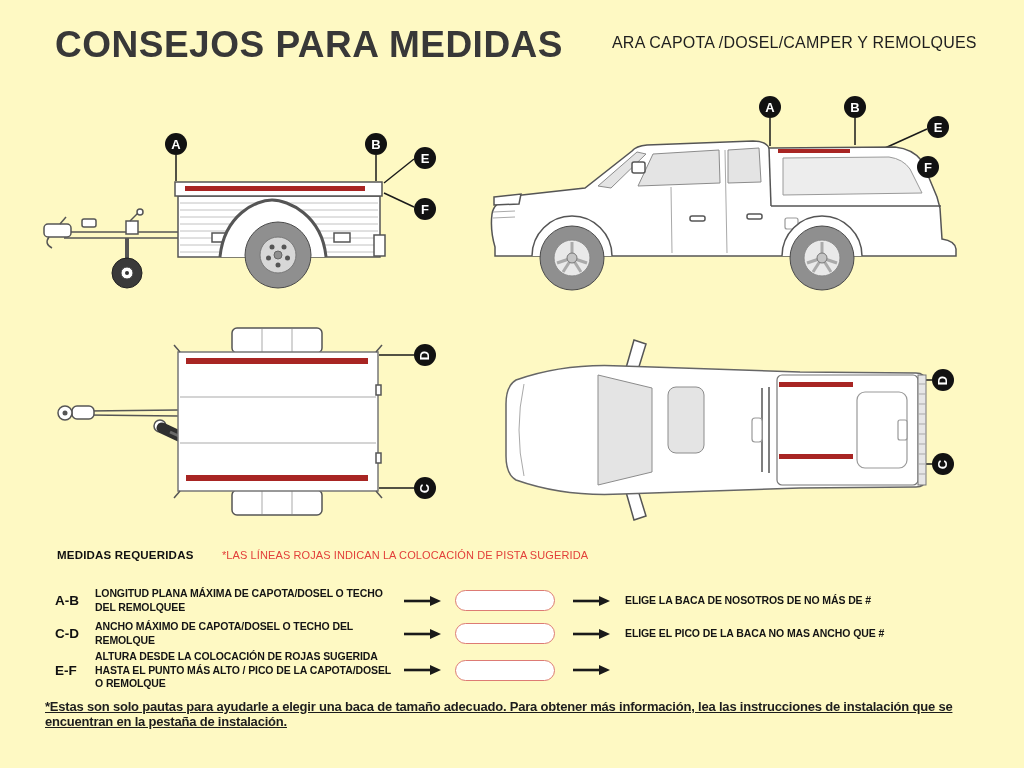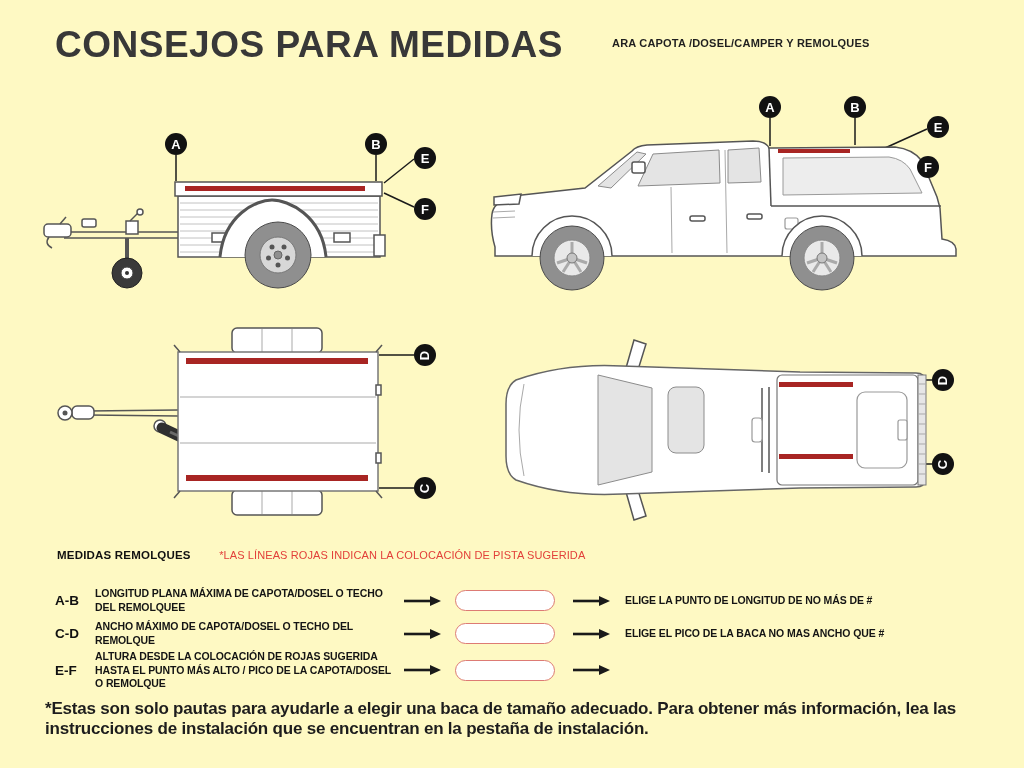--- a/index.html
+++ b/index.html
@@ -9,21 +9,21 @@
     --ink:#2e2e2e;
   }
   *{margin:0;padding:0;box-sizing:border-box;}
   html,body{background:#fff;}
   body{font-family:"Liberation Sans",sans-serif;color:var(--ink);}
   .page{position:relative;width:1024px;height:768px;background:#fef9c3;overflow:hidden;}
 
   
   .title{position:absolute;left:55px;top:24px;font-size:37px;font-weight:800;
          letter-spacing:.5px;color:#383838;white-space:nowrap;}
-  .subtitle{position:absolute;left:612px;top:31px;font-size:11px;font-weight:700;
+  .subtitle{position:absolute;left:612px;top:31px;font-size:16px;font-weight:400;
             color:#1f1f1f;line-height:24px;letter-spacing:.2px;}
 
   
   .panel{position:absolute;}
   .panel svg{position:absolute;left:0;top:0;}
   .badge{position:absolute;width:22px;height:22px;border-radius:50%;background:#121212;
          color:#fff;font-size:13px;font-weight:700;display:flex;align-items:center;
          justify-content:center;line-height:1;}
   .badge .rot{display:inline-block;transform:rotate(-90deg);}
 
@@ -44,22 +44,22 @@
 
   .mrows{position:absolute;left:55px;top:584px;width:950px;}
   .mrow{display:grid;grid-template-columns:36px 296px 56px 104px 58px 1fr;
         column-gap:4px;align-items:center;min-height:33px;}
   .mkey{font-size:13.5px;font-weight:700;color:#111;}
   .mdesc,.mresult{font-size:10.5px;font-weight:700;line-height:1.3;
                   letter-spacing:-.1px;color:#141414;}
   .arrow-cell{display:flex;justify-content:center;}
   .pill{width:100px;height:21px;border:1.5px solid var(--pill-red);border-radius:12px;background:#fff;}
 
-  .footer-note{position:absolute;left:45px;top:699px;width:972px;font-size:17px;
-               font-weight:700;letter-spacing:-.2px;color:#1d1d1d;}
+  .footer-note{position:absolute;left:45px;top:699px;width:972px;font-size:13px;
+               font-weight:700;letter-spacing:-.2px;color:#1d1d1d;text-decoration:underline;}
 </style>
 </head>
 <body>
 
 <div class="page">
 
   <div class="title">CONSEJOS PARA MEDIDAS</div>
   <div class="subtitle">
     <div>ARA CAPOTA /DOSEL/CAMPER Y REMOLQUES</div>
   </div>
@@ -272,42 +272,42 @@
     </svg>
     <div class="badge" style="left:432px;top:39px;">
         <span class="rot">D</span>
       </div>
     <div class="badge" style="left:432px;top:123px;">
         <span class="rot">C</span>
       </div>
   </div>
 
   <div class="measures-head">
-    <span class="sec-label">MEDIDAS REMOLQUES</span>
+    <span class="sec-label">MEDIDAS REQUERIDAS</span>
     <span class="red-note">*LAS LÍNEAS ROJAS INDICAN LA COLOCACIÓN DE PISTA SUGERIDA</span>
   </div>
 
   <div class="mrows">
     <div class="mrow">
       <div class="mkey">A-B</div>
       <div class="mdesc">LONGITUD PLANA MÁXIMA DE CAPOTA/DOSEL O TECHO DEL REMOLQUEE</div>
       <div class="arrow-cell">
         <svg width="38" height="12" viewBox="0 0 38 12">
             <line x1="0" y1="6" x2="27" y2="6" stroke="#1a1a1a" stroke-width="2.6"></line>
             <path d="M26 1 L37 6 L26 11 Z" fill="#1a1a1a"></path>
           </svg>
       </div>
       <div class="pill"></div>
       <div class="arrow-cell">
         <svg width="38" height="12" viewBox="0 0 38 12">
             <line x1="0" y1="6" x2="27" y2="6" stroke="#1a1a1a" stroke-width="2.6"></line>
             <path d="M26 1 L37 6 L26 11 Z" fill="#1a1a1a"></path>
           </svg>
       </div>
-      <div class="mresult">ELIGE LA PUNTO DE LONGITUD DE NO MÁS DE #</div>
+      <div class="mresult">ELIGE LA BACA DE NOSOTROS DE NO MÁS DE #</div>
     </div>
 
     <div class="mrow">
       <div class="mkey">C-D</div>
       <div class="mdesc">ANCHO MÁXIMO DE CAPOTA/DOSEL O TECHO DEL REMOLQUE</div>
       <div class="arrow-cell">
         <svg width="38" height="12" viewBox="0 0 38 12">
             <line x1="0" y1="6" x2="27" y2="6" stroke="#1a1a1a" stroke-width="2.6"></line>
             <path d="M26 1 L37 6 L26 11 Z" fill="#1a1a1a"></path>
           </svg>

